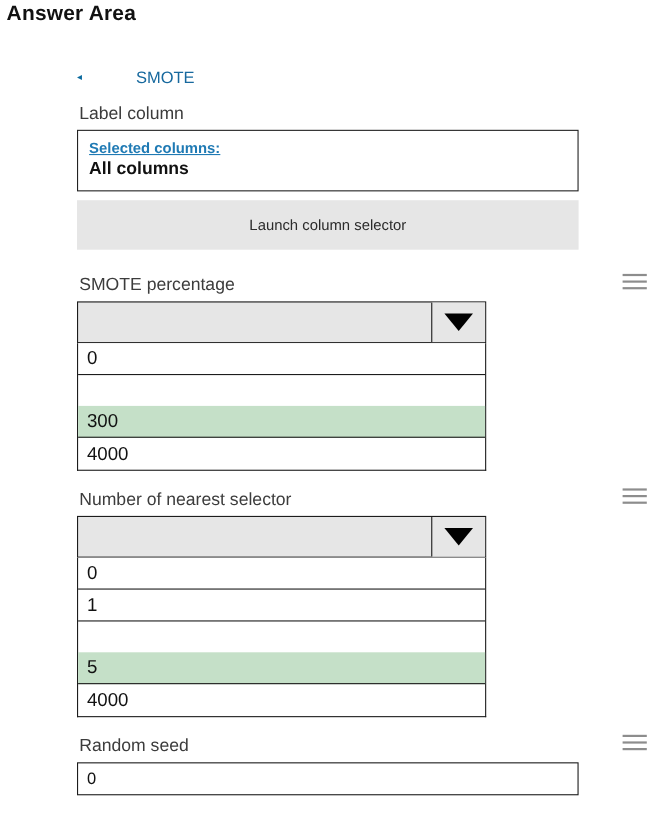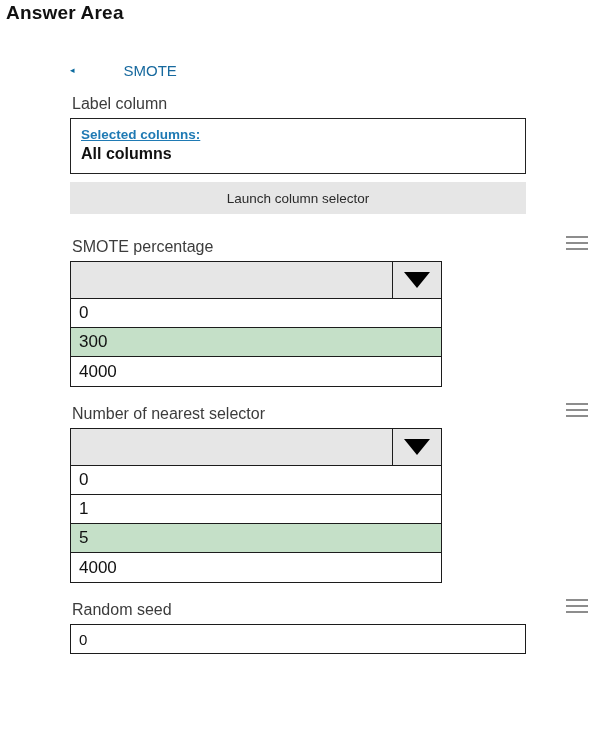--- a/index.html
+++ b/index.html
@@ -77,21 +77,21 @@
     font-size: 16px;
     font-weight: bold;
     color: #111;
   }
 
   .launch-button {
     margin-top: 8px;
     width: 100%;
     background: #e6e6e6;
     border: none;
-    height: 32px;
+    height: 45px;
     font-size: 13.5px;
     color: #2b2b2b;
     font-family: "Liberation Sans", sans-serif;
     cursor: pointer;
     display: flex;
     align-items: center;
     justify-content: center;
   }
 
   .combo-row {
@@ -147,20 +147,21 @@
     border-bottom: 1px solid #1c1c1c;
     box-sizing: border-box;
     cursor: pointer;
   }
   .combo-option:last-child {
     border-bottom: none;
     text-align: right;
   }
   .combo-option.selected {
     background: #c5e0c8;
+    margin-top: 28px;
   }
 
   .hamburger {
     position: absolute;
     right: 0;
     top: 0;
     width: 22px;
     display: flex;
     flex-direction: column;
     justify-content: center;

